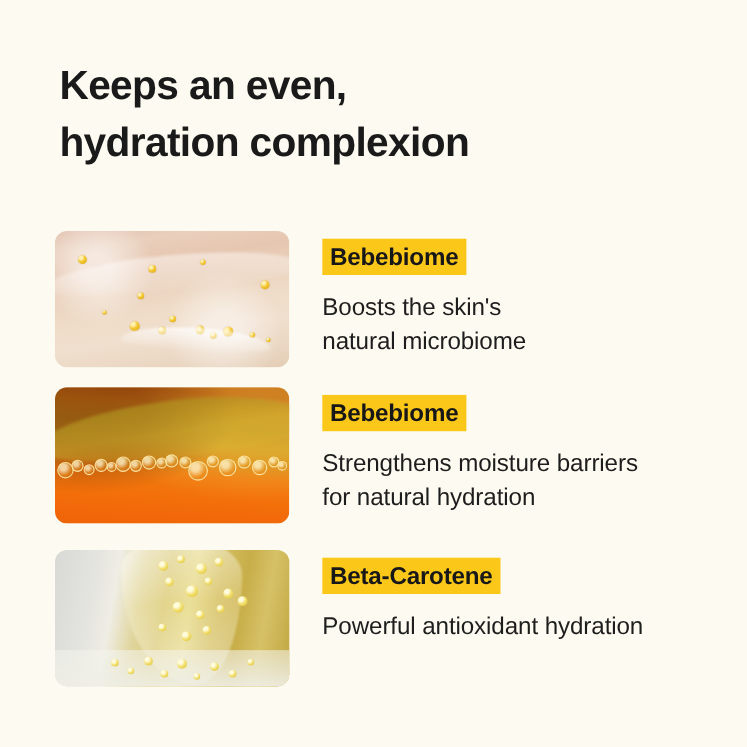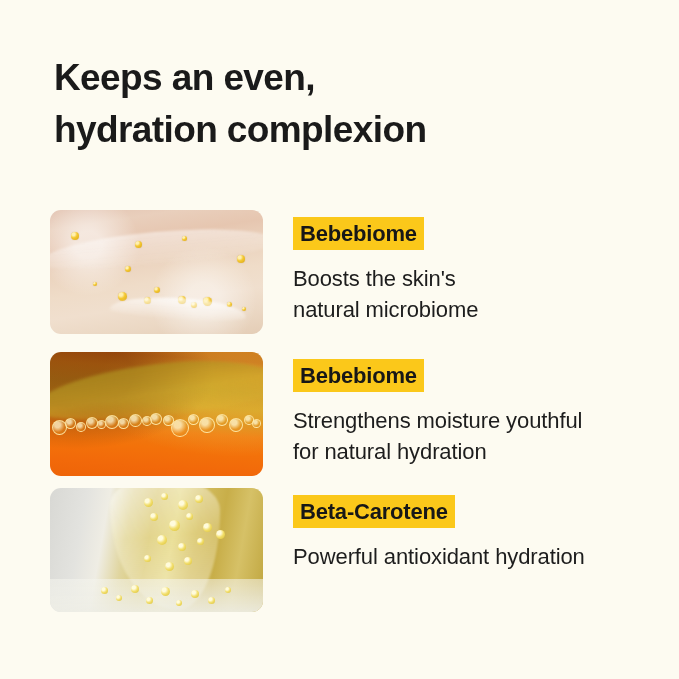--- a/index.html
+++ b/index.html
@@ -43,21 +43,21 @@
   .feature-row {
     position: absolute;
     left: 50px;
     width: 600px;
     display: flex;
     flex-direction: row;
     align-items: flex-start;
   }
   #row-0 { top: 210px; }
   #row-1 { top: 352px; }
-  #row-2 { top: 488px; justify-content: flex-end; }
+  #row-2 { top: 500px; justify-content: flex-end; }
 
   .thumb {
     position: relative;
     width: 213px;
     height: 124px;
     border-radius: 11px;
     overflow: hidden;
     flex: 0 0 auto;
   }
 
@@ -277,21 +277,21 @@
         <span class="bub" style="left:70%;top:30%;width:14px;height:14px;"></span>
         <span class="bub" style="left:78%;top:20%;width:10px;height:10px;"></span>
         <span class="bub" style="left:84%;top:32%;width:12px;height:12px;"></span>
         <span class="bub" style="left:91%;top:22%;width:8px;height:8px;"></span>
         <span class="bub" style="left:95%;top:38%;width:7px;height:7px;"></span>
       </span>
     </div>
     <div class="feature-text">
       <span class="tag">Bebebiome</span>
       <div class="desc">
-        <span class="d-line">Strengthens moisture youthful</span>
+        <span class="d-line">Strengthens moisture barriers</span>
         <span class="d-line">for natural hydration</span>
       </div>
     </div>
   </div>
 
   <div class="feature-row" id="row-2">
     <div class="thumb img-gel">
       <span class="glass"></span>
       <span class="bead" style="left:44%;top:8%;width:9px;height:9px;"></span>
       <span class="bead" style="left:52%;top:4%;width:7px;height:7px;"></span>

